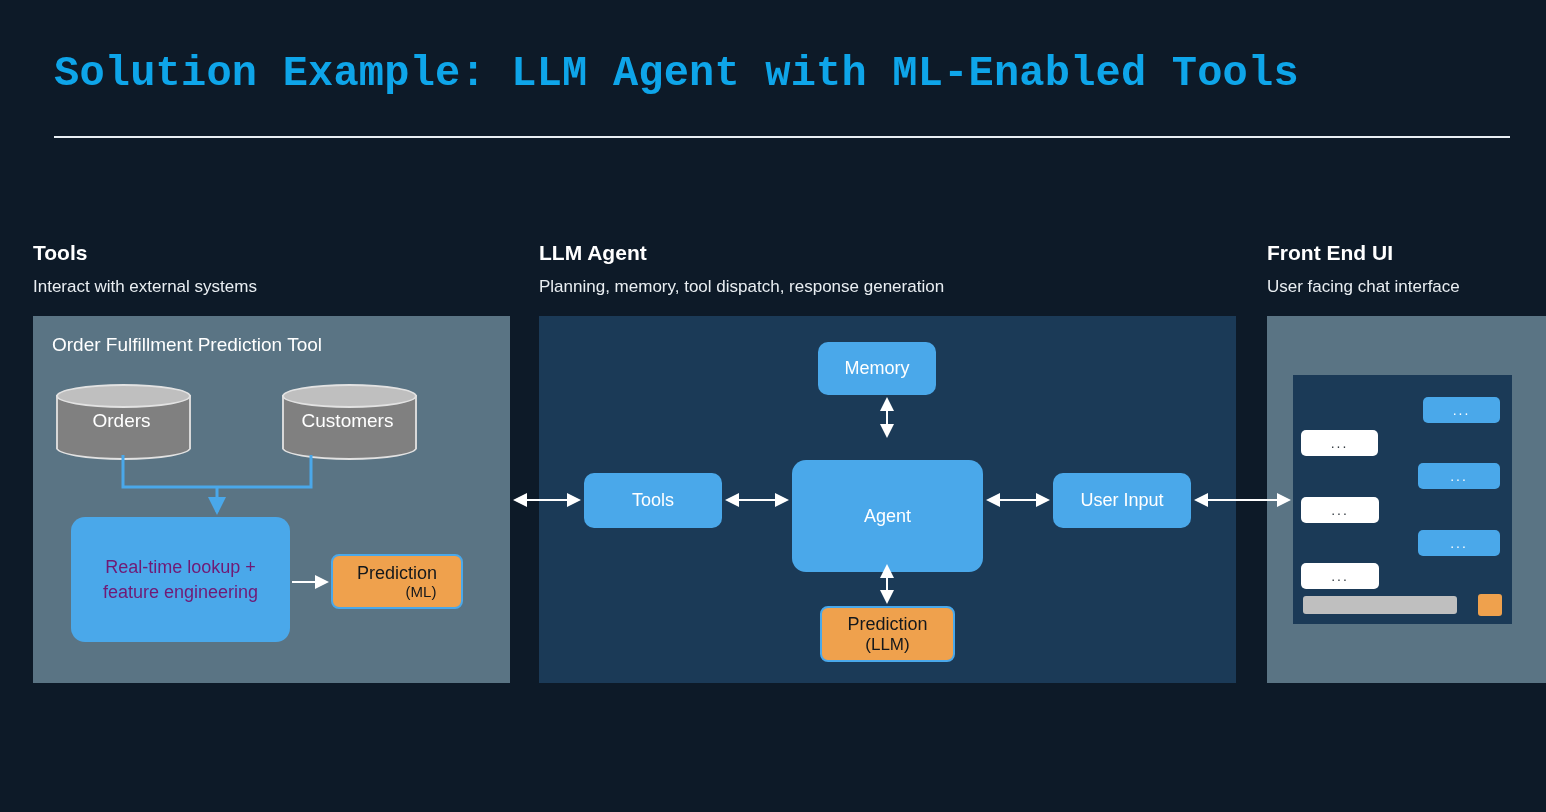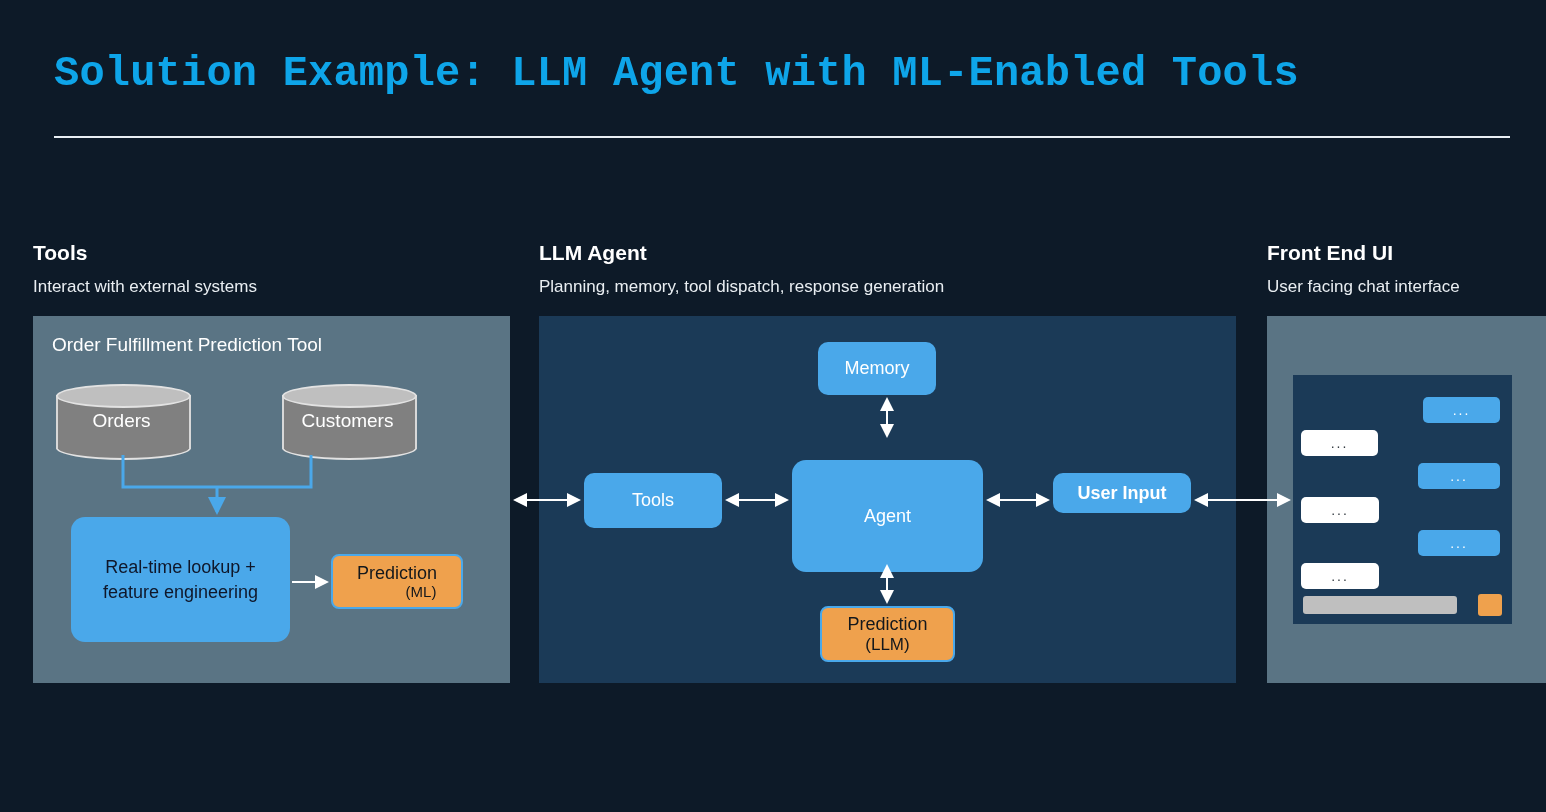--- a/index.html
+++ b/index.html
@@ -136,21 +136,21 @@
     position: absolute;
     left: 71px; top: 517px;
     width: 219px; height: 125px;
     background: #4aa8ea;
     border-radius: 14px;
     display: flex;
     align-items: center;
     justify-content: center;
     text-align: center;
     font-size: 18px;
-    color: #0f172a;
+    color: #701a75;
     line-height: 1.35;
     padding: 0 10px;
     box-sizing: border-box;
   }
   #box-pred-ml {
     position: absolute;
     left: 331px; top: 554px;
     width: 132px; height: 55px;
     background: #efa14d;
     border: 2px solid #4aa8ea;
@@ -172,21 +172,21 @@
     border-radius: 10px;
     display: flex;
     align-items: center;
     justify-content: center;
     color: #ffffff;
     font-size: 18px;
   }
   #box-memory    { left: 818px;  top: 342px; width: 118px; height: 53px; }
   #box-agent     { left: 792px;  top: 460px; width: 191px; height: 112px; border-radius: 14px; }
   #box-tools     { left: 584px;  top: 473px; width: 138px; height: 55px; }
-  #box-userinput { left: 1053px; top: 473px; width: 138px; height: 40px; font-weight: bold; }
+  #box-userinput { left: 1053px; top: 473px; width: 138px; height: 55px; }
   #box-pred-llm {
     position: absolute;
     left: 820px; top: 606px;
     width: 135px; height: 56px;
     background: #efa14d;
     border: 2px solid #4aa8ea;
     border-radius: 8px;
     box-sizing: border-box;
     display: flex;
     flex-direction: column;

